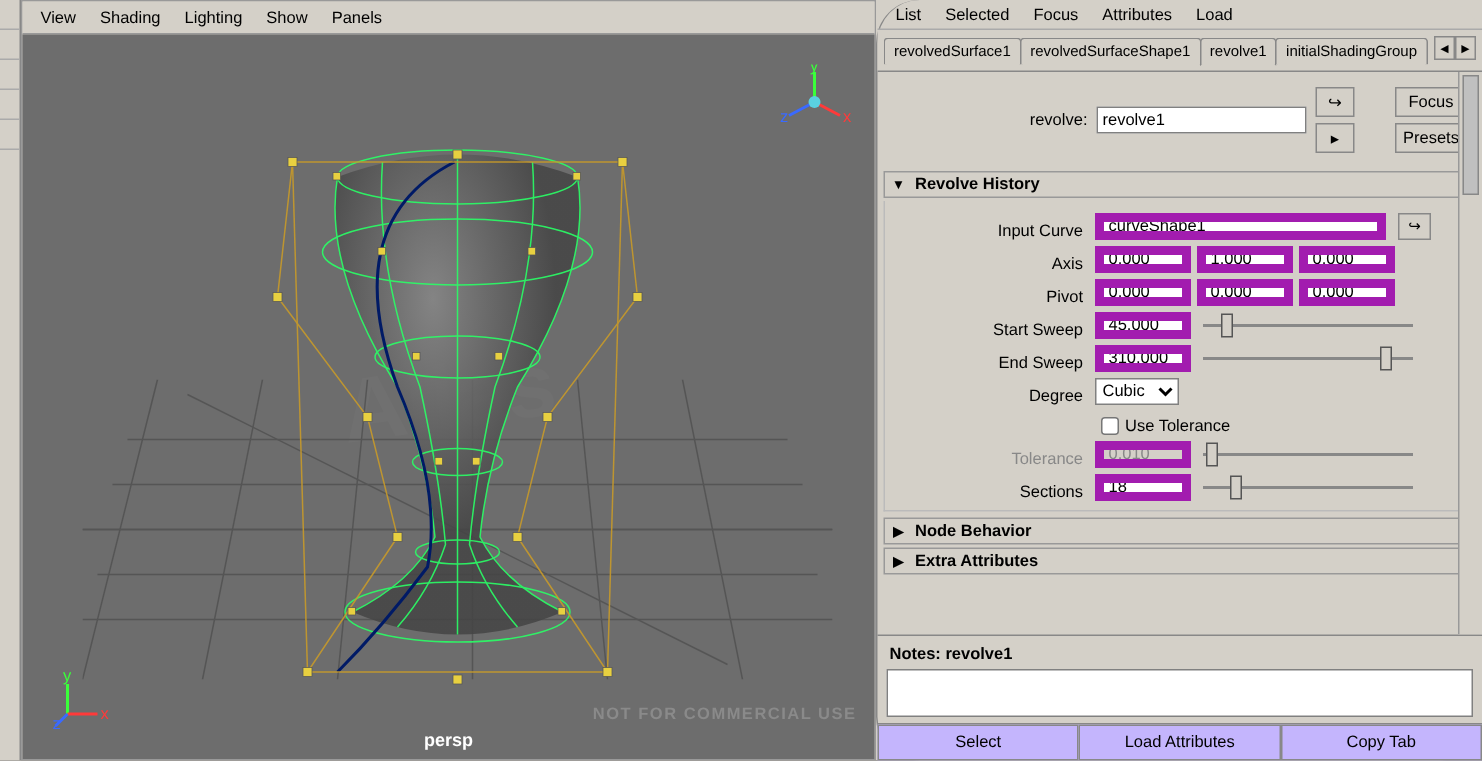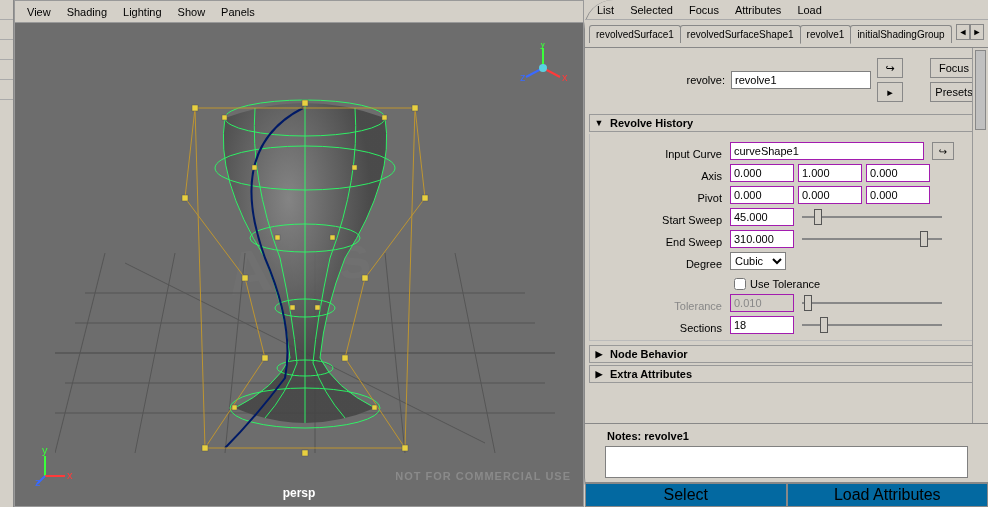--- a/index.html
+++ b/index.html
@@ -45,39 +45,39 @@
   .side-col { display:flex; flex-direction:column; gap:4px; margin-left:auto;}
   .icon-col { display:flex; flex-direction:column; gap:4px;}
   
   .section-header { display: flex; align-items: center; gap: 6px; background: #d4d0c8; border: 1px solid #999; padding: 2px 4px; margin: 2px 0; font-weight: bold; }
   .section-header .arrow { width: 10px; text-align: center; font-size: 9px;}
   .section-body { padding: 4px 6px 6px 6px; border: 1px solid #bbb; border-top:none; margin-bottom:4px; }
   
   .attr-row { display: flex; align-items: flex-end; height: 22px; gap: 4px; }
   .attr-row .rlabel { width: 130px; text-align: right; padding-right: 4px; }
   .attr-row .rlabel.disabled { color: #888; }
-  .attr-row input[type=text] { width: 64px; height: 18px; border: 1px solid #a21caf; background: #fff; padding: 0 3px; font-size: 11px; }
+  .attr-row input[type=text] { width: 64px; height: 18px; border: 6px solid #a21caf; background: #fff; padding: 0 3px; font-size: 11px; }
   .attr-row input.wide { width: 194px; }
   .attr-row input.disabled { background: #d4d0c8; color: #888; }
   .map-btn { width: 22px; height: 18px; border: 1px solid #888; background: #d4d0c8; margin-left:4px; display:flex;align-items:center;justify-content:center;font-size:10px;}
   
   .slider { flex: 1; max-width: 140px; height: 18px; position: relative; margin-left: 4px; display:flex; align-items:center;}
   .slider .track { height: 2px; background: #888; width: 100%; }
   .slider .thumb { position: absolute; width: 8px; height: 16px; background: #d4d0c8; border: 1px solid #555; top: 1px; }
   
   select.degree { height: 18px; border: 1px solid #808080; background: #fff; font-size: 11px; width: 56px;}
   .checkbox-row { display:flex; align-items:flex-end; gap:4px; padding-left: 138px; height:20px;}
   .checkbox-row input { width:12px; height:12px;}
   
-  .notes-area { border-top: 1px solid #888; padding: 4px 20px; }
+  .notes-area { border-top: 1px solid #888; padding: 4px 6px; }
   .notes-title { font-weight: bold; padding: 2px 0 4px 2px;}
   .notes-box { width: 100%; height: 32px; background: #fff; border: 1px solid #808080;}
   
   .bottom-buttons { display: flex; border-top: 1px solid #888; }
-  .bottom-buttons button { flex: 1; height: 24px; border: 1px solid #888; background: #0369a1; font-size: 16px;}
+  .bottom-buttons button { flex: 1; height: 24px; border: 1px solid #888; background: #c4b5fd; font-size: 11px;}
   
   
   .left-strip { width: 14px; background: #d4d0c8; border-right: 1px solid #888; display:flex; flex-direction:column;}
   .left-strip div { height: 20px; border-bottom: 1px solid #aaa;}
 </style>
 </head>
 <body>
 
 <div class="left-strip">
   <div></div>
@@ -312,14 +312,15 @@
   </div>
 
   <div class="notes-area">
     <div class="notes-title">Notes: revolve1</div>
     <div class="notes-box"></div>
   </div>
 
   <div class="bottom-buttons">
     <button>Select</button>
     <button>Load Attributes</button>
+    <button>Copy Tab</button>
   </div>
 </div>
 
 </body></html>

